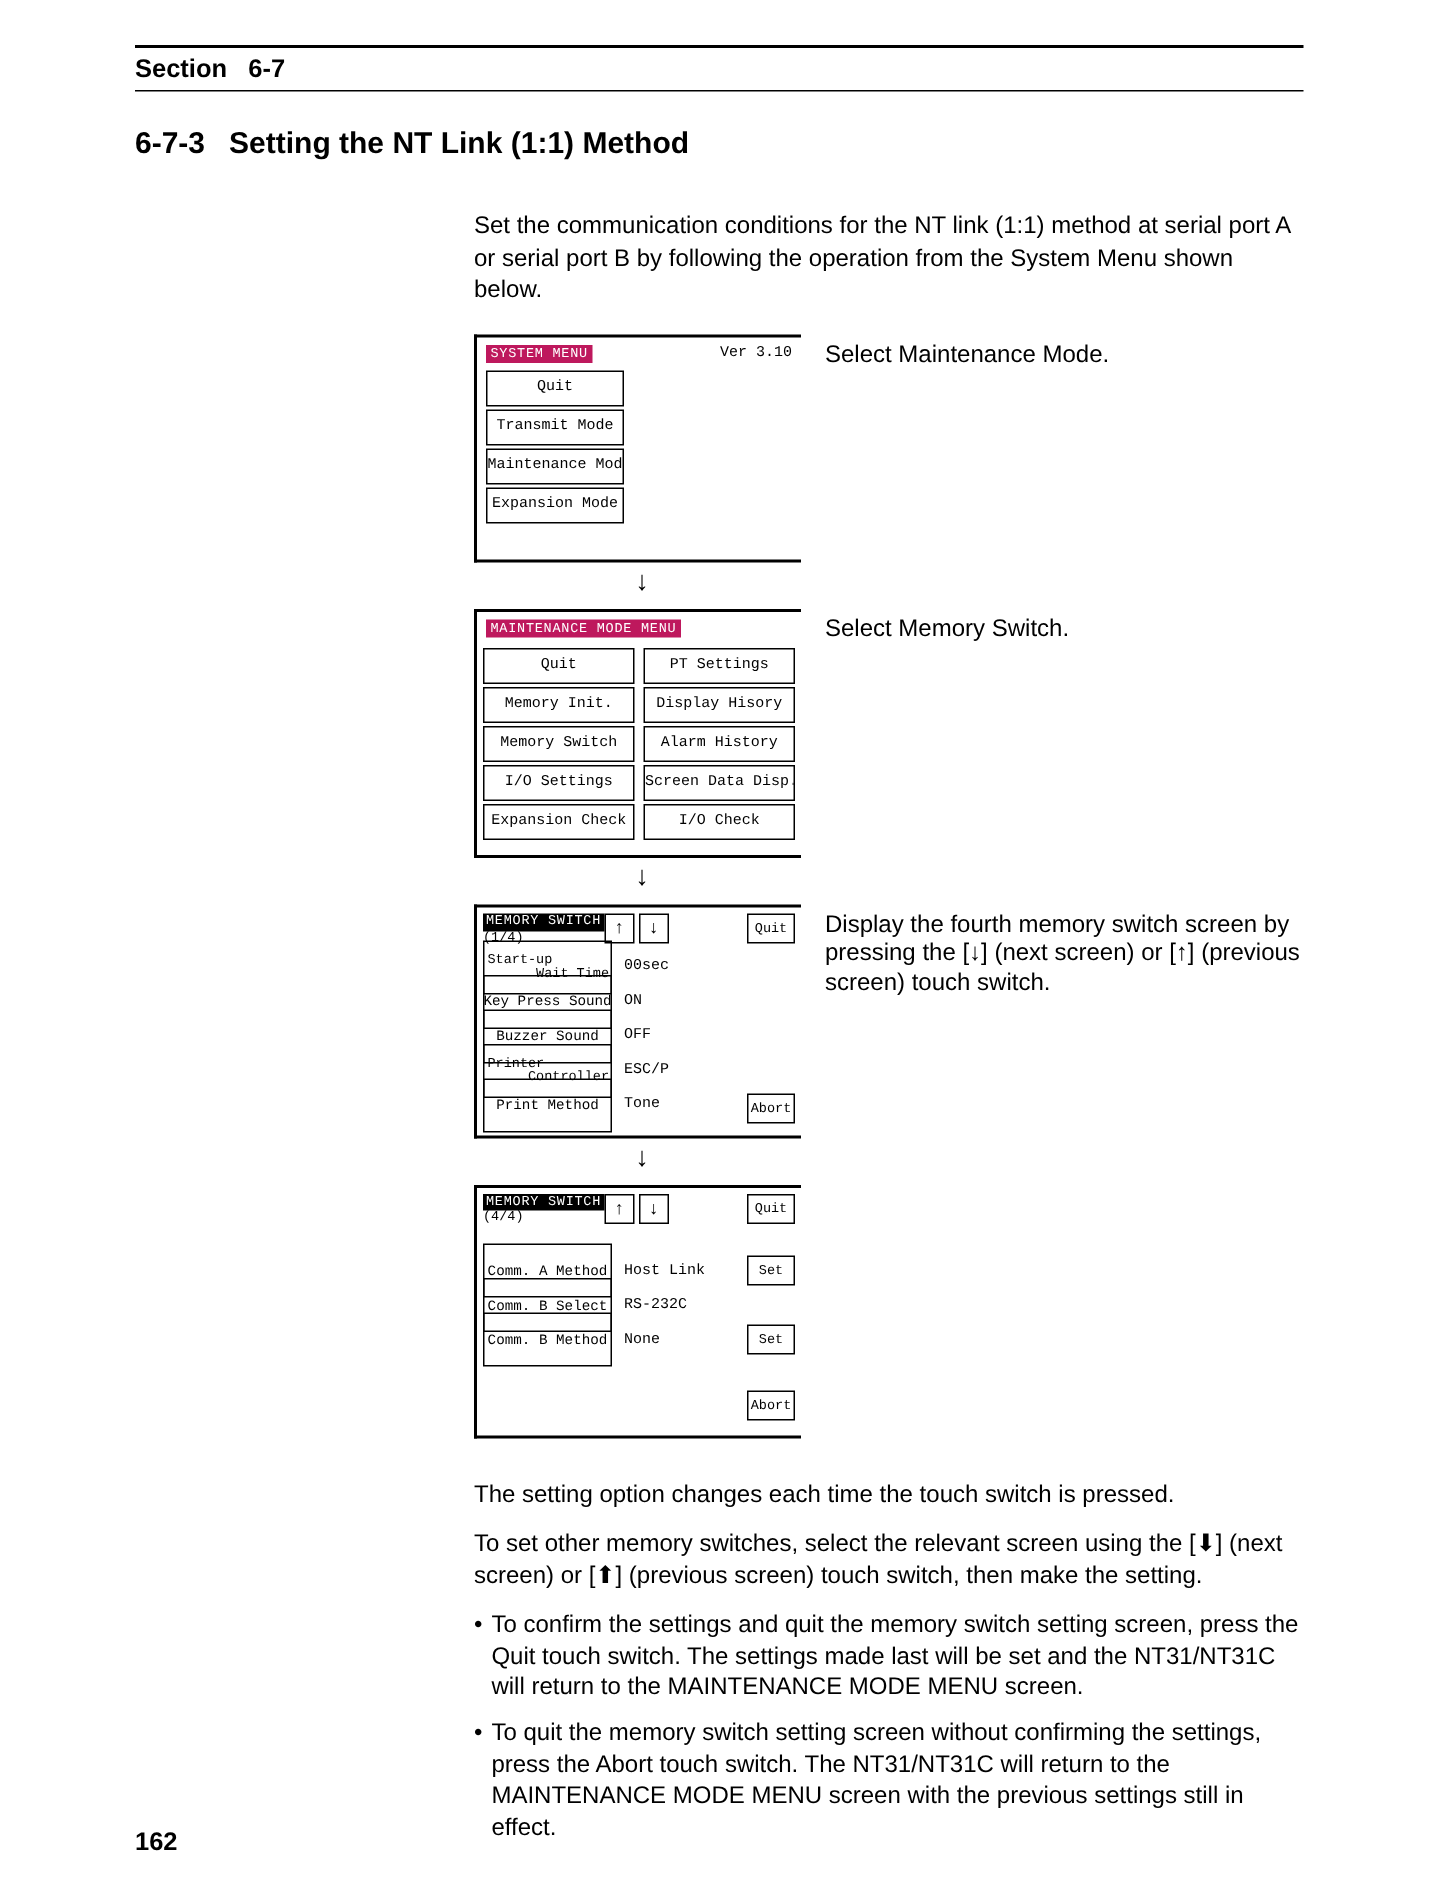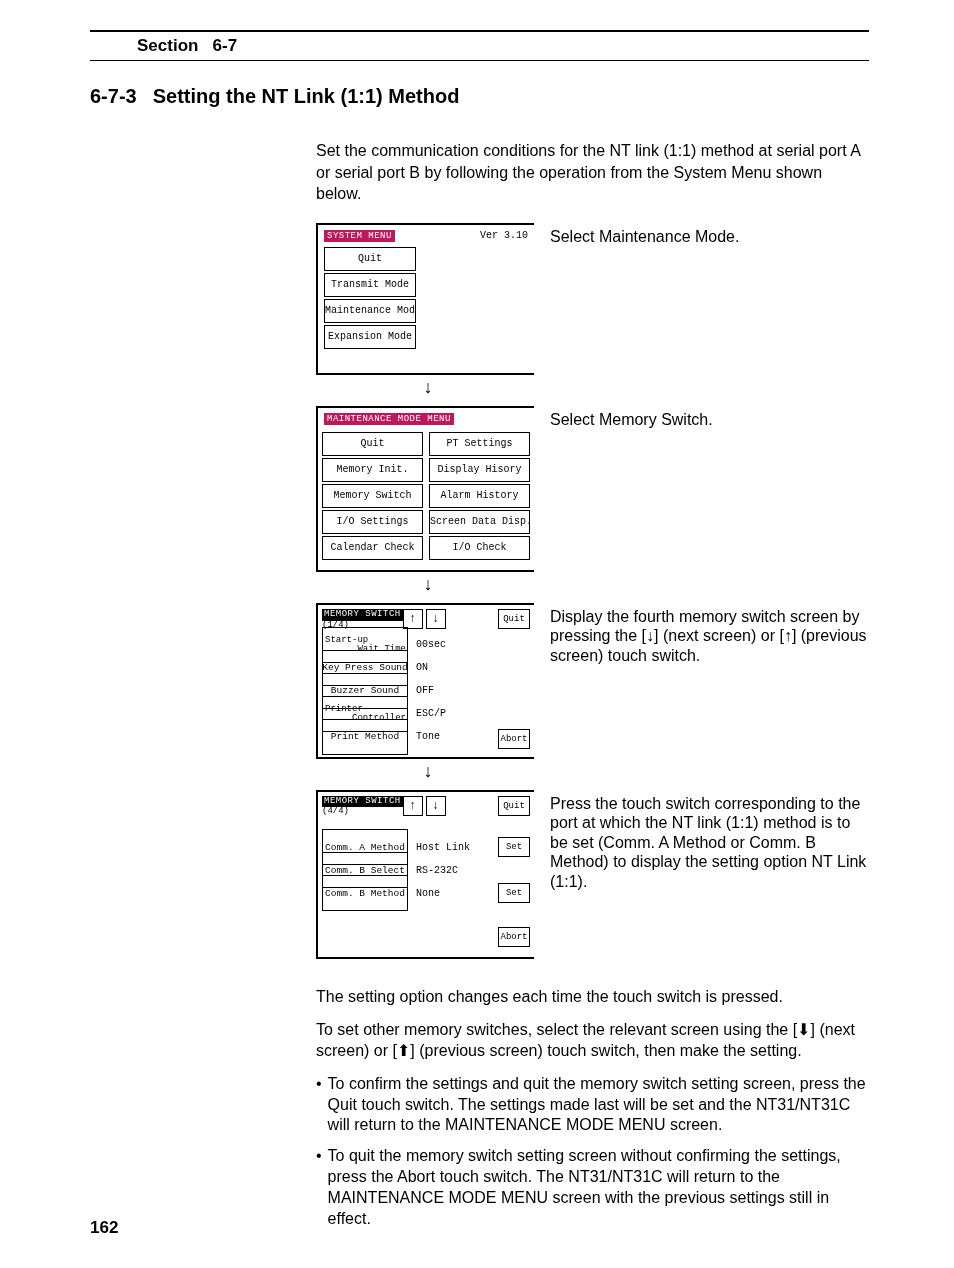--- a/index.html
+++ b/index.html
@@ -27,21 +27,20 @@
     padding-bottom: 4px;
     border-bottom: 1px solid #000;
     margin-bottom: 24px;
   }
   .header-left {
     font-style: italic;
     font-weight: bold;
   }
   .header-right {
     font-weight: bold;
-    margin-left: 47px;
   }
   .sect-row {
     display: flex;
     align-items: baseline;
     gap: 16px;
     margin-bottom: 10px;
   }
   .sect-num {
     font-weight: bold;
     font-size: 20px;
@@ -284,21 +283,21 @@
       <div class="panel">
         <div class="panel-header">
           <span class="hl">MAINTENANCE MODE MENU</span>
         </div>
         <div class="two-col">
           <div class="btn-col">
             <div class="p-btn">Quit</div>
             <div class="p-btn">Memory Init.</div>
             <div class="p-btn">Memory Switch</div>
             <div class="p-btn">I/O Settings</div>
-            <div class="p-btn">Calendar Check</div>
+            <div class="p-btn">Expansion Check</div>
           </div>
           <div class="btn-col">
             <div class="p-btn">PT Settings</div>
             <div class="p-btn">Display Hisory</div>
             <div class="p-btn">Alarm History</div>
             <div class="p-btn">Screen Data Disp.</div>
             <div class="p-btn">I/O Check</div>
           </div>
         </div>
       </div>
@@ -390,21 +389,20 @@
             </div>
             <div style="height:20px;"></div>
             <div class="mem-row">
               <div style="flex:1"></div>
               <div class="side-btn">Abort</div>
             </div>
           </div>
         </div>
       </div>
     </div>
-    <div class="desc-col">Press the touch switch corresponding to the port at which the NT link (1:1) method is to be set (Comm. A Method or Comm. B Method) to display the setting option NT Link (1:1).</div>
   </div>
 
   <div style="height:22px;"></div>
 
   <div class="para">The setting option changes each time the touch switch is pressed.</div>
   <div class="para">To set other memory switches, select the relevant screen using the [⬇] (next screen) or [⬆] (previous screen) touch switch, then make the setting.</div>
 
   <div class="bul-row">
     <span class="bul-dot">•</span>
     <span>To confirm the settings and quit the memory switch setting screen, press the Quit touch switch. The settings made last will be set and the NT31/NT31C will return to the MAINTENANCE MODE MENU screen.</span>

